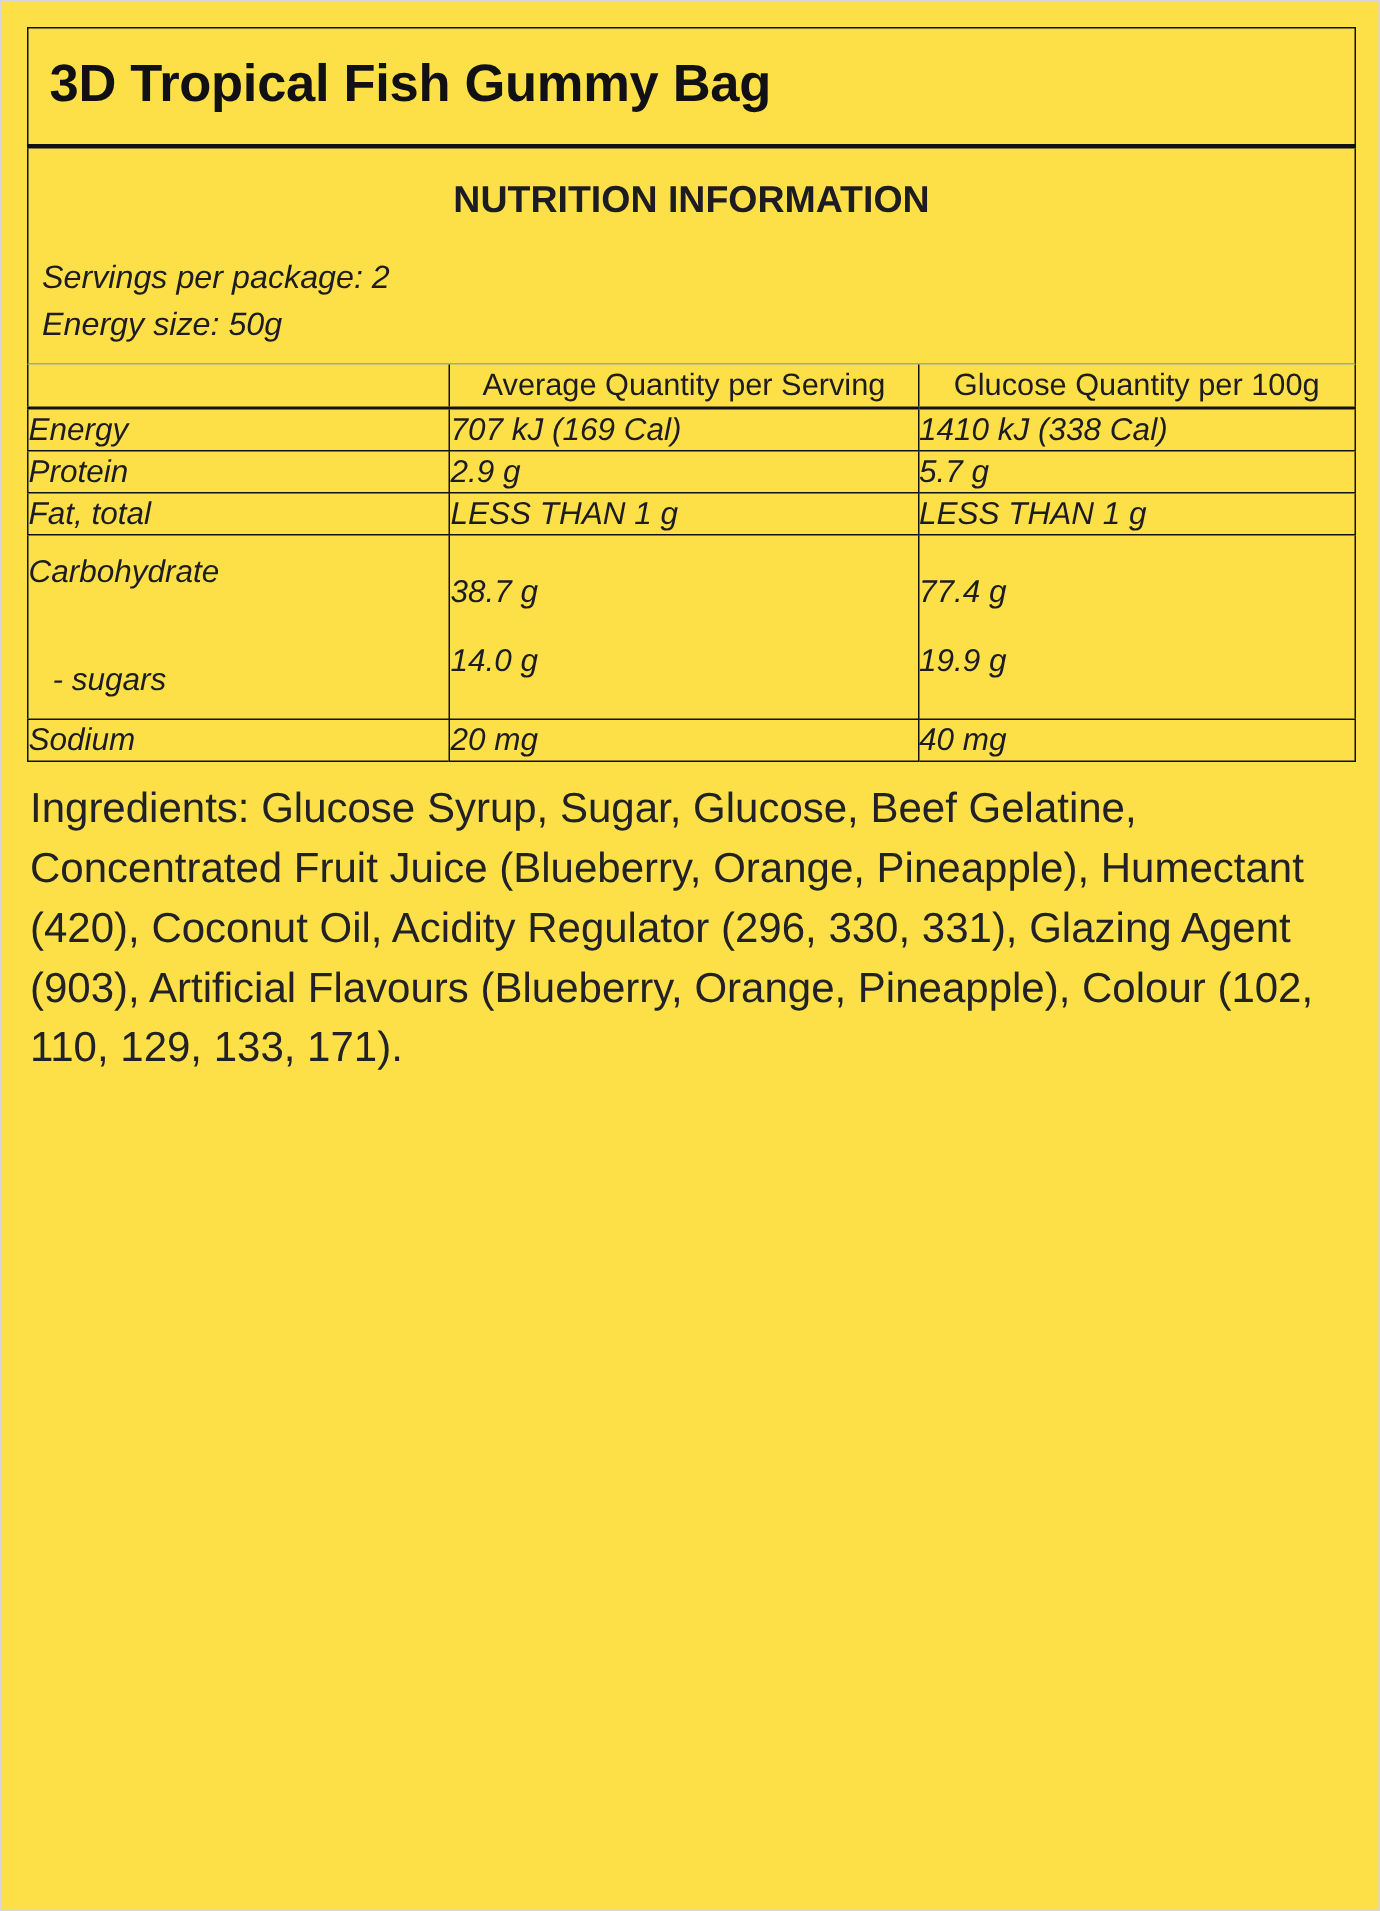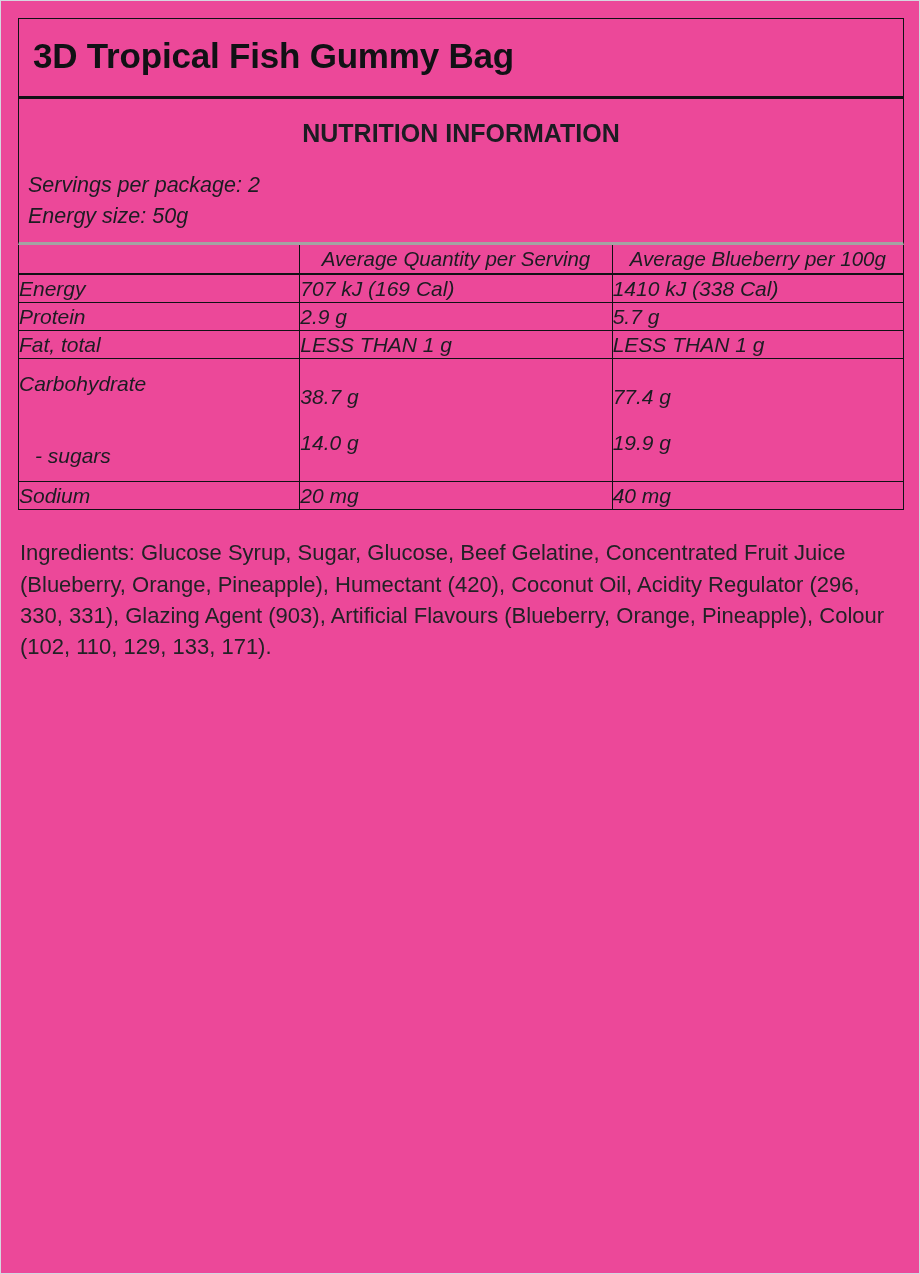--- a/index.html
+++ b/index.html
@@ -13,21 +13,21 @@
     font-family: "Liberation Sans", sans-serif;
     color: #1c1c22;
     -webkit-font-smoothing: antialiased;
   }
 
   .page {
     position: relative;
     box-sizing: border-box;
     width: 920px;
     height: 1274px;
-    background: #ec4899;
+    background: #fde047;
     border: 1px solid #d6d6e0;
     padding-left: 24px;
   }
 
   .label-wrap {
     position: absolute;
     left: 17px;
     top: 17px;
     width: 886px;
   }
@@ -45,21 +45,21 @@
     letter-spacing: -0.2px;
     line-height: 1.1;
     color: #111115;
   }
 
   
   .nutri-head-box {
     box-sizing: border-box;
     border-left: 1px solid #111115;
     border-right: 1px solid #111115;
-    border-bottom: 3px solid #a3a3a3;
+    border-bottom: 1px solid #a3a3a3;
     padding: 20px 0 10px 0;
   }
   .nutri-title {
     text-align: center;
     font-size: 25px;
     font-weight: bold;
     color: #1c1c22;
     margin-bottom: 22px;
   }
   .servings {
@@ -86,21 +86,20 @@
 
   table.nutri th,
   table.nutri td {
     border: 1px solid #111115;
     border-top: none;
     padding: 0;
     vertical-align: middle;
   }
   table.nutri tr.head th {
     border-bottom: 2px solid #111115;
-    font-style: italic;
   }
   table.nutri th:first-child,
   table.nutri td:first-child { border-left: none; }
   table.nutri th:last-child,
   table.nutri td:last-child { border-right: none; }
   tr.last-row td { border-bottom: none; }
 
   th.col-head {
     font-size: 20.5px;
     font-weight: normal;
@@ -122,24 +121,24 @@
     padding-top: 11px;
     padding-bottom: 12px;
   }
   .sub-line {
     margin-top: 18px;
   }
   .indent { padding-left: 16px; margin-top: 44px; }
 
   
   .ingredients {
-    margin-top: 27px;
+    margin-top: 11px;
     padding-left: 2px;
     width: 884px;
-    font-size: 22px;
+    font-size: 28px;
     line-height: 1.42;
     color: #222226;
     text-align: left;
   }
 </style>
 </head>
 <body>
 
 <div class="page">
   <div class="label-wrap">
@@ -159,21 +158,21 @@
     <table class="nutri">
       <colgroup>
         <col class="c1">
           <col class="c2">
           <col class="c3">
       </colgroup>
       <thead>
         <tr class="head">
           <th class="blank-head"></th>
           <th class="col-head">Average Quantity per Serving</th>
-          <th class="col-head">Average Blueberry per 100g</th>
+          <th class="col-head">Glucose Quantity per 100g</th>
         </tr>
       </thead>
       <tbody>
         <tr>
           <td class="cell">Energy</td>
           <td class="cell">707 kJ (169 Cal)</td>
           <td class="cell">1410 kJ (338 Cal)</td>
         </tr>
         <tr>
           <td class="cell">Protein</td>

